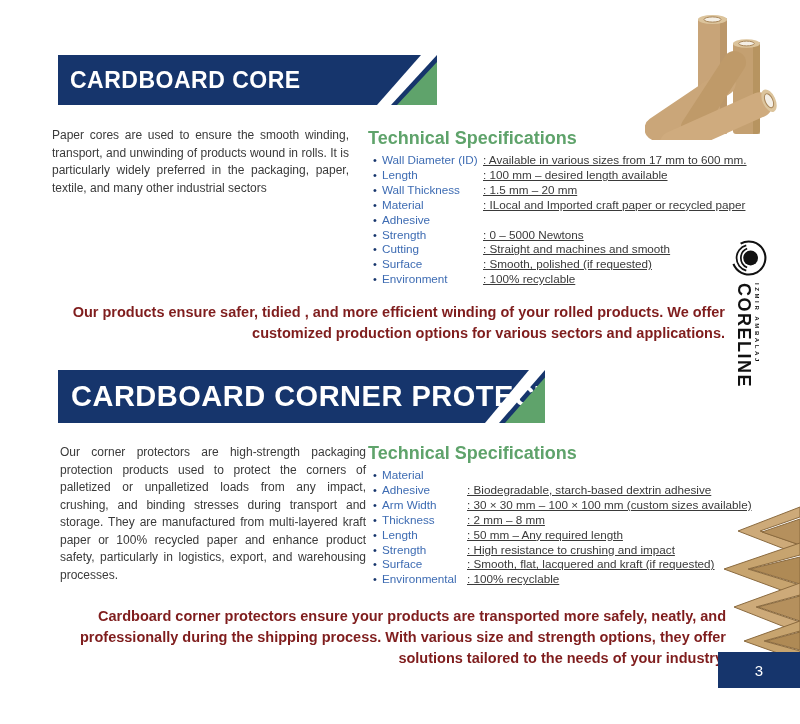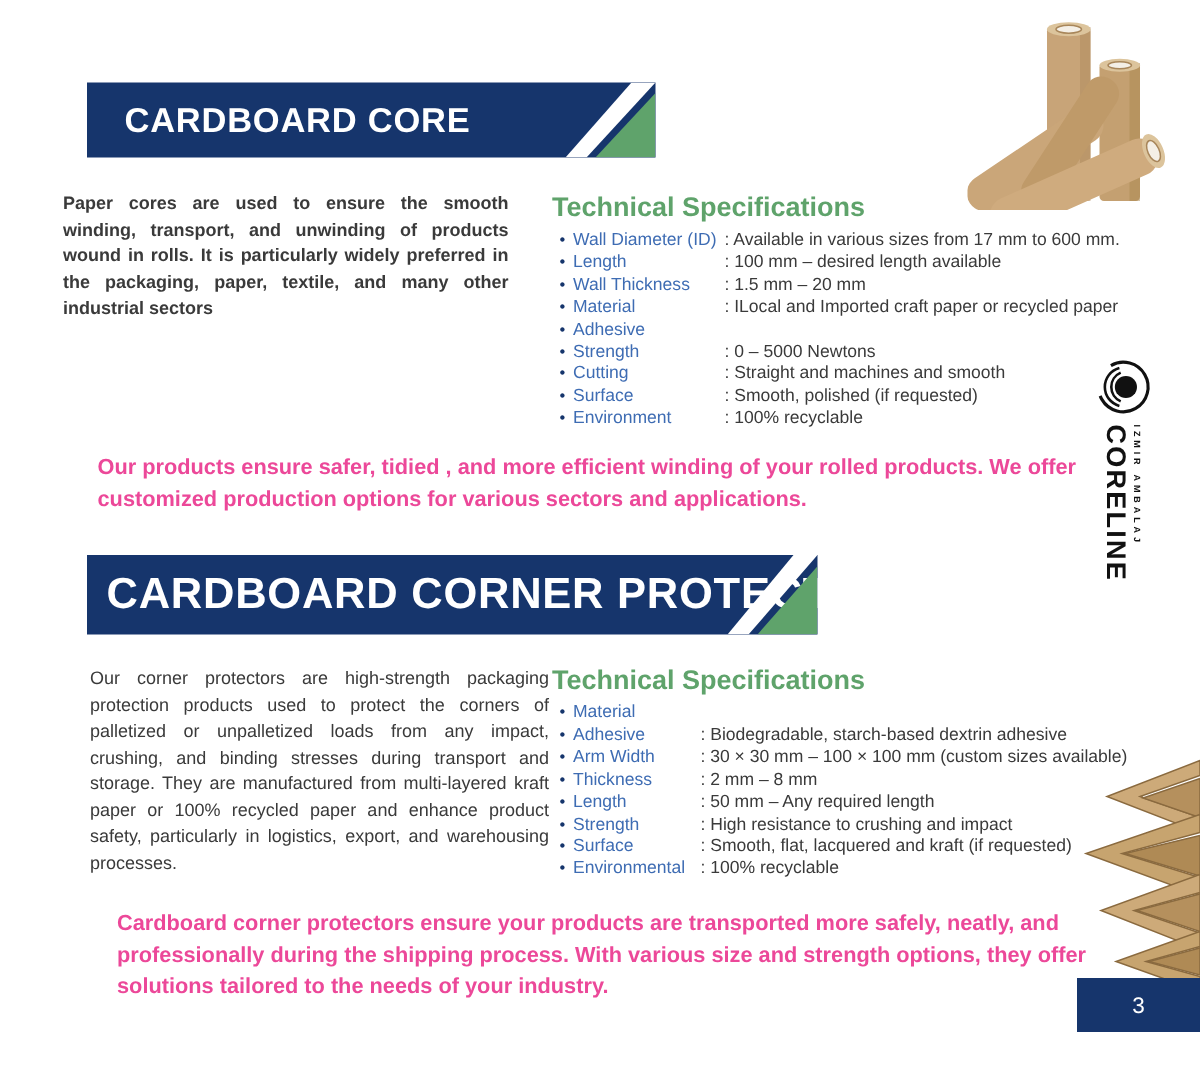--- a/index.html
+++ b/index.html
@@ -10,49 +10,49 @@
   }
 
   
   .banner {
     position:absolute; background:#16356c; color:#ffffff;
     display:flex; align-items:center; overflow:hidden;
   }
   .banner-1 { left:58px; top:55px; width:379px; height:50px; }
   .banner-2 { left:58px; top:370px; width:487px; height:53px; }
   .banner-title {
-    font-weight:800; letter-spacing:0.5px; padding-left:25px; white-space:nowrap;
+    font-weight:800; letter-spacing:0.5px; padding-left:12px; white-space:nowrap;
   }
   .banner-1 .banner-title { font-size:23px; }
   .banner-2 .banner-title { font-size:29px; padding-left:13px; }
   .banner-end { position:absolute; right:0; top:0; height:100%; width:72px; }
 
   
   .para {
     position:absolute; color:#3a3a3a; font-size:12px; line-height:1.46;
     text-align:justify;
   }
-  .para-1 { left:42px; top:127px; width:297px;font-weight:bold; }
+  .para-1 { left:52px; top:127px; width:297px; }
   .para-2 { left:60px; top:444px; width:306px; }
 
   
   .specs { position:absolute; }
   .specs-1 { left:368px; top:128px; width:378px; }
   .specs-2 { left:368px; top:443px; width:390px; }
   .specs-title { color:#5fa36b; font-weight:800; font-size:18px; margin-bottom:4px; }
   .spec-row { display:flex; align-items:flex-start; font-size:11.7px; line-height:14.9px; }
   .spec-bullet { color:#16356c; width:14px; text-align:center; flex:0 0 14px; font-size:11px; }
   .spec-label { color:#3e6cb3; flex:0 0 auto; }
   .specs-1 .spec-label { min-width:101px; }
   .specs-2 .spec-label { min-width:85px; }
-  .spec-value { color:#3a3a3a; white-space:nowrap; }
+  .spec-value { color:#3a3a3a; white-space:nowrap;text-decoration:underline; }
 
   
   .callout {
-    position:absolute; color:#ec4899; font-weight:700; text-align:left;
+    position:absolute; color:#7f1d1d; font-weight:700; text-align:right;
     font-size:14.5px; line-height:1.45;
   }
   .callout-1 { left:65px; top:302px; width:660px; }
   .callout-2 { left:78px; top:606px; width:648px; }
 
   
   .tubes-img { position:absolute; left:645px; top:12px; width:150px; height:128px; }
   .corners-img { position:absolute; right:0; top:505px; width:96px; height:156px; }
 
   

